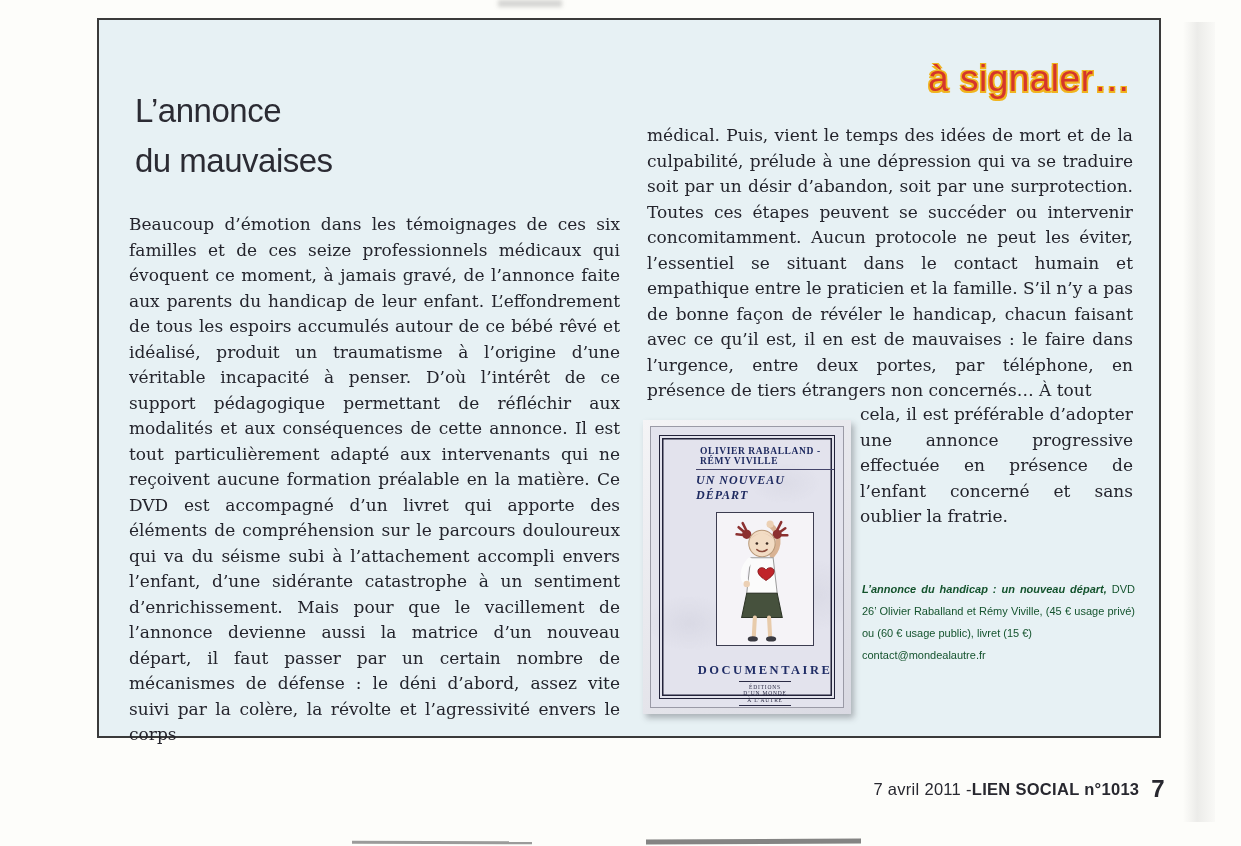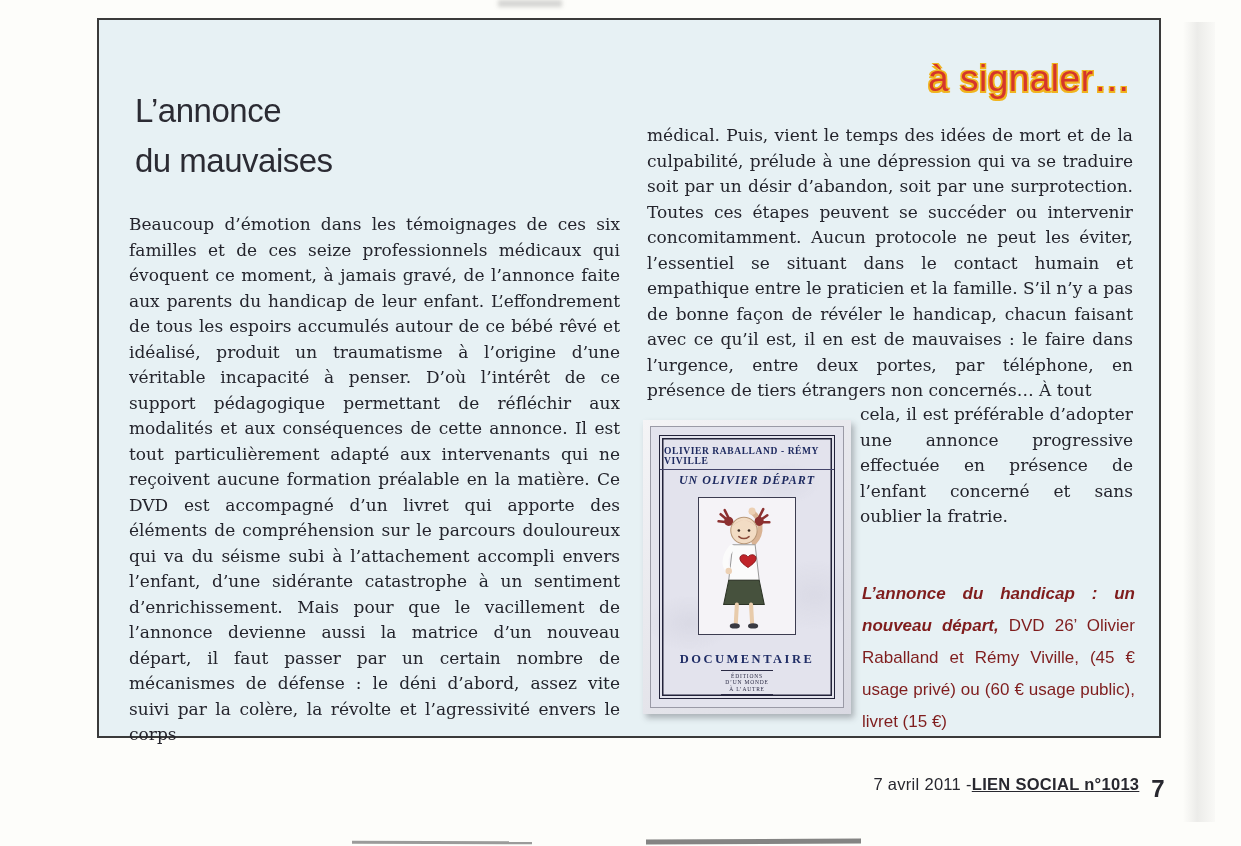--- a/index.html
+++ b/index.html
@@ -81,20 +81,21 @@
       radial-gradient(50px 30px at 70% 20%, rgba(150,150,170,0.18), transparent 70%);
   }
   .dvd-frame {
     position:absolute; left:8px; top:8px; right:8px; bottom:8px;
     border:1px solid #23233a;
     box-shadow:inset 0 0 0 2px #e3e3ed, inset 0 0 0 3.5px #23233a;
     display:flex; flex-direction:column; align-items:center;
     font-family:"Liberation Serif", serif;
     color:#1e2a60;
     padding-top:10px;
+    padding-left:36px;
   }
   .dvd-authors {
     font-size:9.5px; font-weight:bold; letter-spacing:0.6px;
     border-bottom:1px solid #44446a; padding:0 4px 3px 4px;
   }
   .dvd-title { font-size:14px; font-weight:bold; letter-spacing:0.8px; margin-top:9px; }
   .dvd-subtitle { font-size:12px; font-weight:bold; font-style:italic; letter-spacing:1px; margin-top:3px; }
   .dvd-picframe {
     width:98px; height:138px; margin-top:9px;
     border:1px solid #3c3c50; background:#f5f3f7;
@@ -104,32 +105,32 @@
   .dvd-pub {
     margin-top:3px; font-size:5.5px; line-height:6.5px; letter-spacing:0.8px;
     text-align:center; color:#2a2a44;
     border-top:1px solid #2a2a44; border-bottom:1px solid #2a2a44;
     padding:1.5px 4px;
   }
 
   
   .caption {
     position:absolute; left:763px; top:558px; width:273px;
-    font-size:17px; line-height:32px; color:#7f1d1d;
+    font-size:11px; line-height:22px; color:#14532d;
   }
   .caption .flow { text-align:justify; }
   .caption .bi { font-weight:bold; font-style:italic; }
 
   
   .footer {
     position:absolute; left:700px; top:775px; width:465px;
-    display:flex; justify-content:flex-end; align-items:flex-start;
+    display:flex; justify-content:flex-end; align-items:center;
     color:#28282f; font-size:16.5px; letter-spacing:0.3px;
   }
-  .footer .journal { font-weight:bold;text-decoration:underline; }
+  .footer .journal { font-weight:bold; }
   .footer .pagenum { font-weight:bold; font-size:24px; margin-left:12px; }
 </style>
 </head>
 <body>
 
 <div class="scan-shadow-right"></div>
 <div class="scan-smudge-top"></div>
 <div class="scan-streak-1"></div>
 <div class="scan-streak-2"></div>
 
@@ -146,21 +147,21 @@
 
   <p class="body-text col-right">médical. Puis, vient le temps des idées de mort et de la culpabilité, prélude à une dépression qui va se traduire soit par un désir d’abandon, soit par une surprotection. Toutes ces étapes peuvent se succéder ou intervenir concomitamment. Aucun protocole ne peut les éviter, l’essentiel se situant dans le contact humain et empathique entre le praticien et la famille. S’il n’y a pas de bonne façon de révéler le handicap, chacun faisant avec ce qu’il est, il en est de mauvaises : le faire dans l’urgence, entre deux portes, par téléphone, en présence de tiers étrangers non concernés… À tout</p>
 
   <p class="body-text col-wrap">cela, il est préférable d’adopter une annonce progressive effectuée en présence de l’enfant concerné et sans oublier la fratrie.</p>
 
   <div class="dvd-outer">
     <div class="dvd-cover">
       <div class="dvd-sketch"></div>
       <div class="dvd-frame">
         <div class="dvd-authors">OLIVIER RABALLAND - RÉMY VIVILLE</div>
-        <div class="dvd-subtitle">UN OLIVIER DÉPART</div>
+        <div class="dvd-subtitle">UN NOUVEAU DÉPART</div>
         <div class="dvd-picframe">
           <svg width="92" height="132" viewBox="0 0 90 130">
 
             <path d="M52 42 C61 32 59 18 50 12" stroke="#d9b394" stroke-width="5" fill="none" stroke-linecap="round"></path>
             <circle cx="50" cy="11" r="3.5" fill="#ecd0b4"></circle>
 
             <path d="M26 20 l-7 -6 M26 22 l-9 -1 M27 18 l-4 -8" stroke="#8c3030" stroke-width="2.5" stroke-linecap="round"></path>
             <path d="M58 20 l7 -5 M58 22 l9 0 M57 17 l4 -8" stroke="#8c3030" stroke-width="2.5" stroke-linecap="round"></path>
             <circle cx="27" cy="21" r="4.5" fill="#8c3030"></circle>
             <circle cx="57" cy="21" r="4.5" fill="#8c3030"></circle>
@@ -190,20 +191,21 @@
           <div>ÉDITIONS</div>
           <div>D’UN MONDE</div>
           <div>À L’AUTRE</div>
         </div>
       </div>
     </div>
   </div>
 
   <div class="caption">
     <p class="flow"><span class="bi">L’annonce du handicap : un nouveau départ,</span> <span>DVD 26’ Olivier Raballand et Rémy Viville, (45 € usage privé) ou (60 € usage public), livret (15 €)</span></p>
+    <div>contact@mondealautre.fr</div>
   </div>
 
 </div>
 
 <div class="footer">
   <span>7 avril 2011 - </span>
   <span class="journal">LIEN SOCIAL n°1013</span>
   <span class="pagenum">7</span>
 </div>
 

